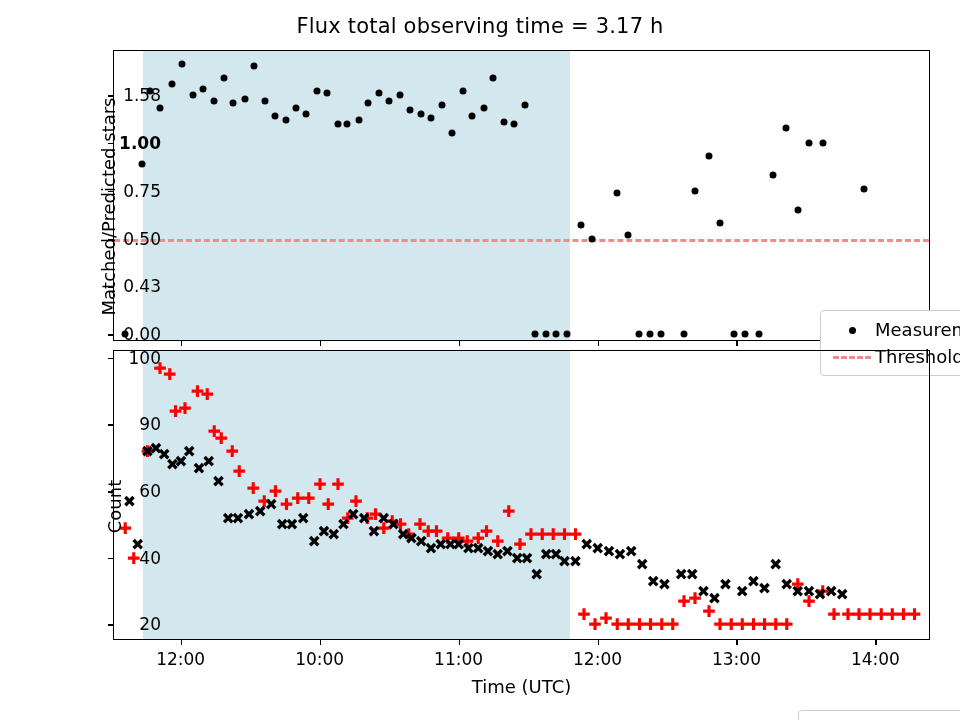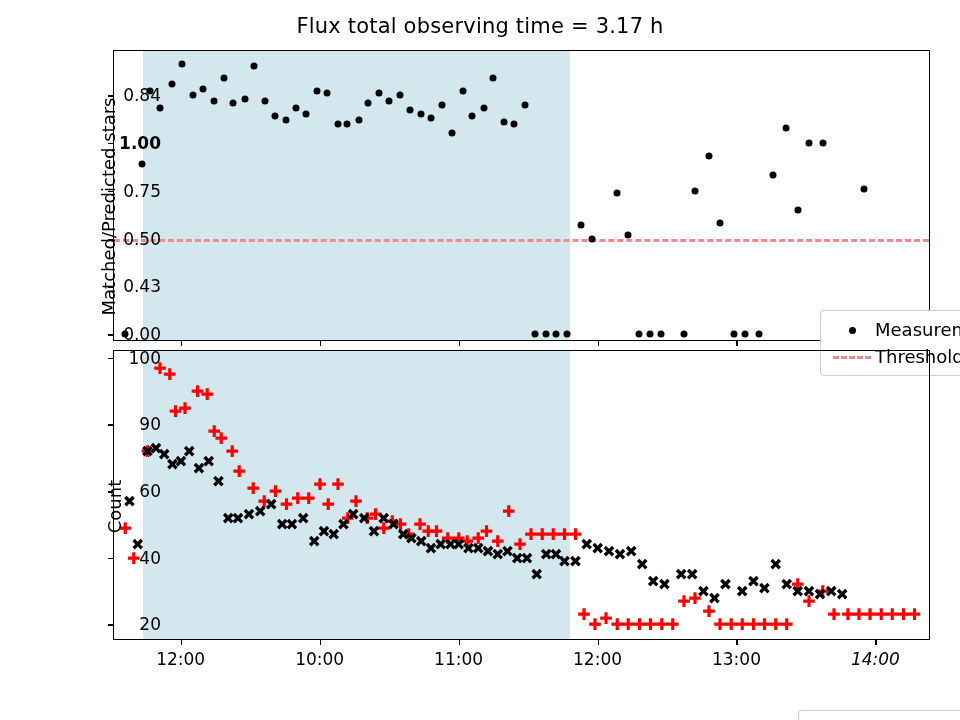--- a/index.html
+++ b/index.html
@@ -154,21 +154,21 @@
         <div class="ylab" style="top: 283.342px; right: 768px;">0.00</div>
         <div class="tick-y" style="top: 235.48px;"></div>
         <div class="ylab" style="top: 235.48px; right: 768px;">0.43</div>
         <div class="tick-y" style="top: 187.618px;"></div>
         <div class="ylab" style="top: 187.618px; right: 768px;">0.50</div>
         <div class="tick-y" style="top: 139.757px;"></div>
         <div class="ylab" style="top: 139.757px; right: 768px;">0.75</div>
         <div class="tick-y" style="top: 91.8947px;"></div>
         <div class="ylab" style="top: 91.8947px; right: 768px; font-weight: bold;">1.00</div>
         <div class="tick-y" style="top: 44.0329px;"></div>
-        <div class="ylab" style="top: 44.0329px; right: 768px;">0.84</div>
+        <div class="ylab" style="top: 44.0329px; right: 768px;">1.58</div>
         <div class="tick-x" style="left: 66.6939px;"></div>
         <div class="tick-x" style="left: 205.639px;"></div>
         <div class="tick-x" style="left: 344.585px;"></div>
         <div class="tick-x" style="left: 483.531px;"></div>
         <div class="tick-x" style="left: 622.476px;"></div>
         <div class="tick-x" style="left: 761.422px;"></div>
       </div>
 
     <div class="legend" id="legend-top">
       <div class="row">
@@ -348,26 +348,27 @@
         <div class="xlab-t" style="left: 66.6939px; top: 298px;">12:00</div>
         <div class="tick-x" style="left: 205.639px;"></div>
         <div class="xlab-t" style="left: 205.639px; top: 298px;">10:00</div>
         <div class="tick-x" style="left: 344.585px;"></div>
         <div class="xlab-t" style="left: 344.585px; top: 298px;">11:00</div>
         <div class="tick-x" style="left: 483.531px;"></div>
         <div class="xlab-t" style="left: 483.531px; top: 298px;">12:00</div>
         <div class="tick-x" style="left: 622.476px;"></div>
         <div class="xlab-t" style="left: 622.476px; top: 298px;">13:00</div>
         <div class="tick-x" style="left: 761.422px;"></div>
-        <div class="xlab-t" style="left: 761.422px; top: 298px; font-style: italic;">14:00</div>
+        <div class="xlab-t" style="left: 761.422px; top: 298px;">14:00</div>
       </div>
 
     <div class="legend" id="legend-bottom">
       <div class="row">
         <span class="sym" style="color:#ff0000;">✚</span>
         <span class="txt">Matched stars</span>
       </div>
 
     </div>
   </div>
 
+  <div id="xtitle">Time (UTC)</div>
 
 </div>
 
 </body></html>

